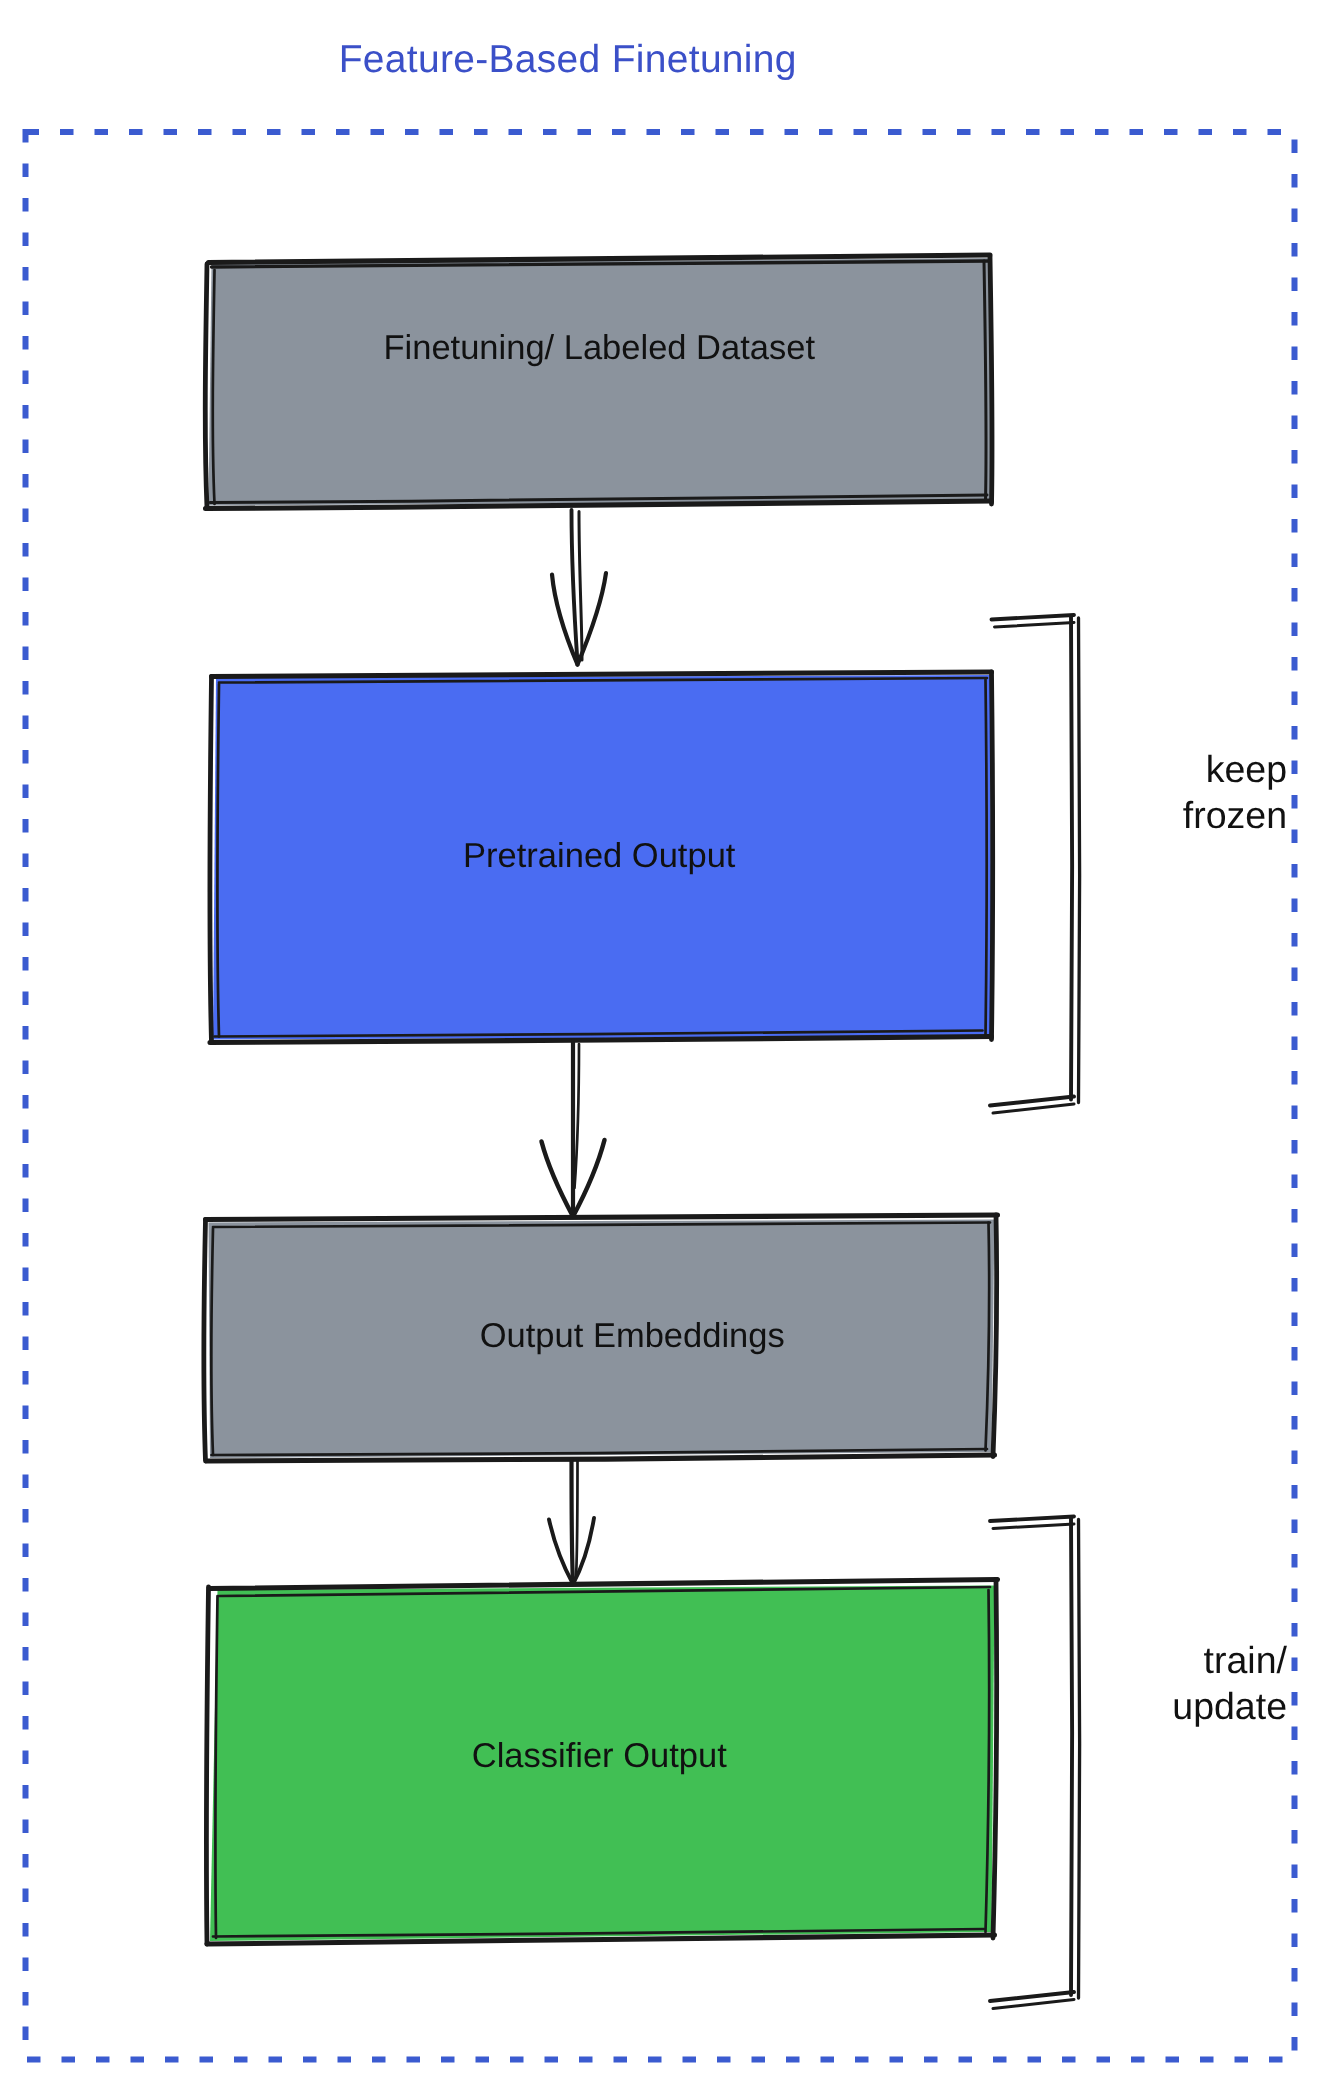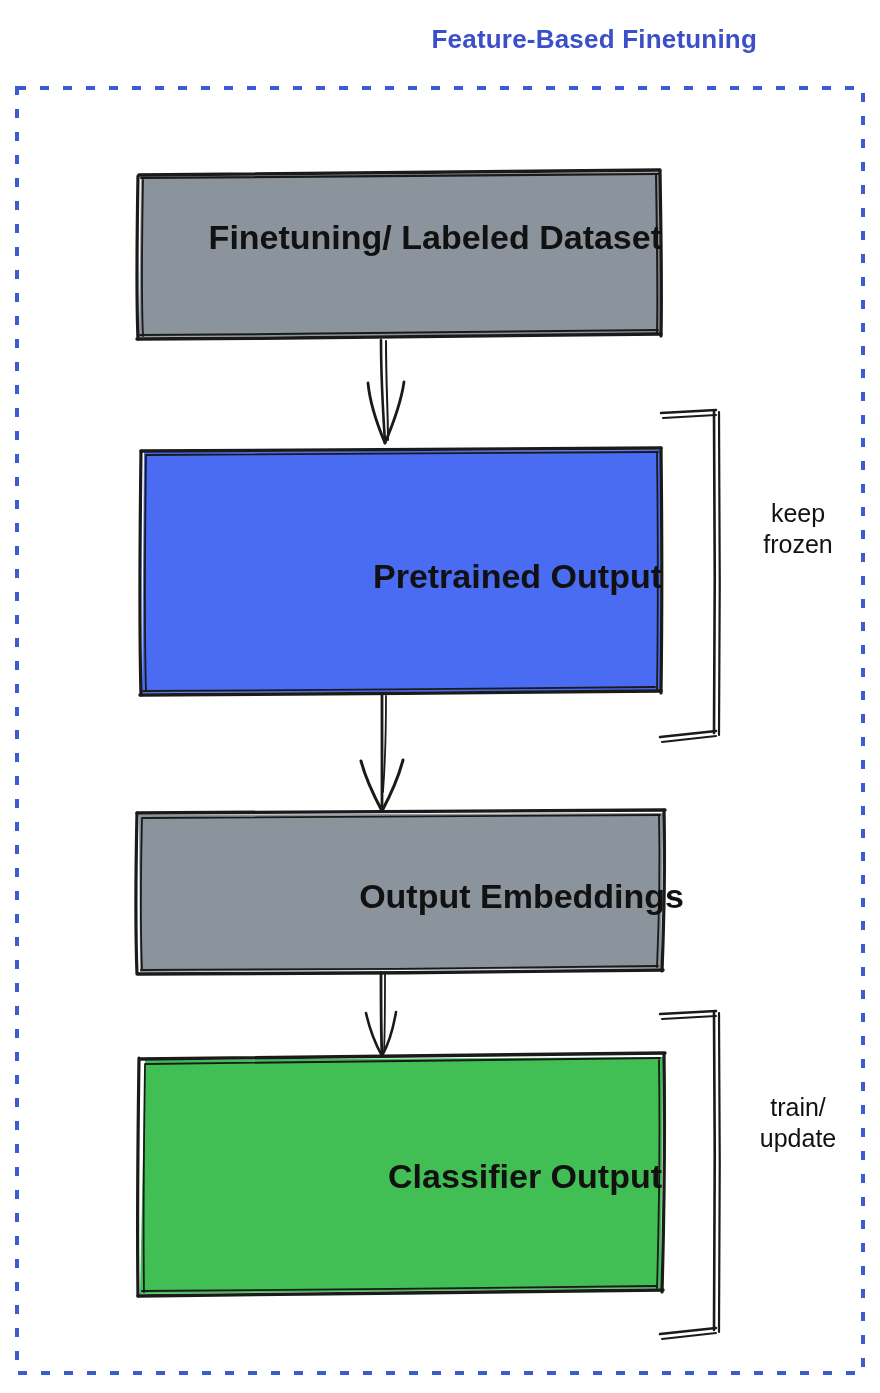--- a/index.html
+++ b/index.html
@@ -22,48 +22,48 @@
     left: 0;
     width: 880px;
     height: 1393px;
   }
 
   .diagram-title {
     position: absolute;
     left: 0;
     top: 24px;
     width: 757px;
-    text-align: right;
+    text-align: center;
     font-family: "Liberation Sans", sans-serif;
     font-size: 26px;
-    font-weight: 700;
+    font-weight: 400;
     color: #3b50c8;
     letter-spacing: 0.2px;
     white-space: nowrap;
   }
 
   .node-label {
     position: absolute;
     font-family: "Liberation Sans", sans-serif;
-    font-size: 34px;
-    font-weight: 700;
+    font-size: 23px;
+    font-weight: 400;
     color: #111111;
-    text-align: right;
+    text-align: center;
     white-space: nowrap;
     pointer-events: none;
   }
 
   .side-label {
     position: absolute;
     font-family: "Liberation Sans", sans-serif;
     font-size: 25px;
     font-weight: 400;
     color: #111111;
     line-height: 1.22;
-    text-align: center;
+    text-align: right;
     white-space: pre-line;
   }
 
   
   #label-dataset   { left: 137px; top: 218px; width: 525px; }
   #label-pretrained{ left: 137px; top: 557px; width: 525px; }
   #label-embeddings{ left: 137px; top: 877px; width: 525px; padding-left: 22px; }
   #label-classifier{ left: 137px; top: 1157px; width: 525px; }
 
   #label-keep-frozen { left: 738px; top: 498px; width: 120px; }

